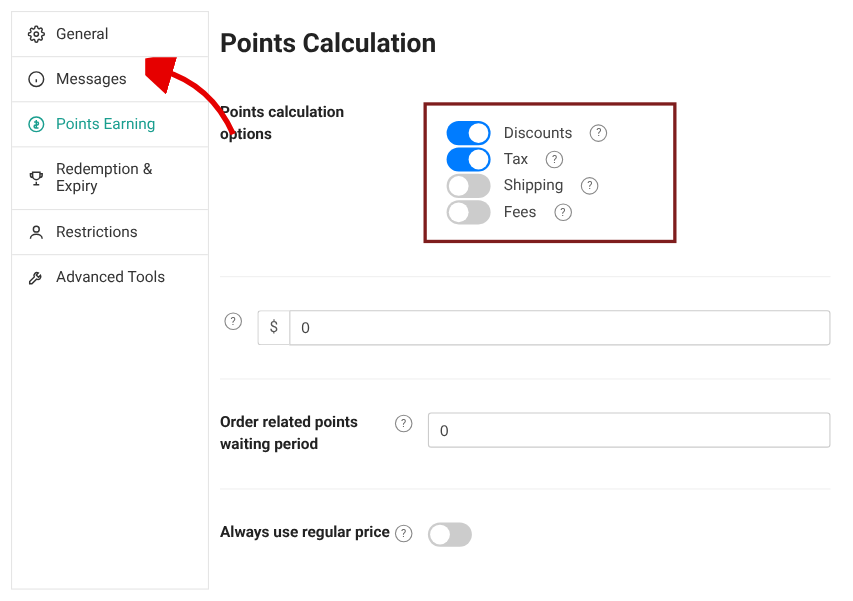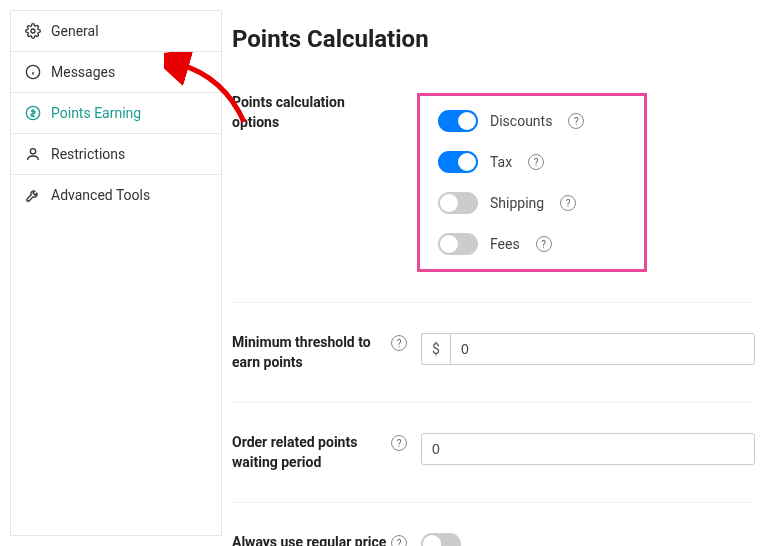--- a/index.html
+++ b/index.html
@@ -7,21 +7,21 @@
       font-family: -apple-system, BlinkMacSystemFont, "Segoe UI", Roboto, sans-serif;
       font-size: 14px;
       color: #222;
       background: #fff;
       width: 775px;
       height: 546px;
       overflow: hidden;
       display: flex;
     }
     .sidebar {
-      width: 212px;
+      width: 180px;
       border: 1px solid #e5e5e5;
       margin: 10px;
       background: #fff;
     }
     .sidebar-item {
       display: flex;
       align-items: center;
       padding: 12px 14px;
       border-bottom: 1px solid #e5e5e5;
       cursor: pointer;
@@ -77,25 +77,25 @@
       margin: 0 4px;
       flex-shrink: 0;
       cursor: help;
     }
     .setting-control {
       flex: 1;
       display: flex;
       align-items: flex-start;
     }
     .toggles-box {
-      border: 3px solid #ec4899;
+      border: 3px solid #7f1d1d;
       padding: 14px 56px 14px 18px;
       display: flex;
       flex-direction: column;
-      gap: 19px;
+      gap: 2px;
     }
     .toggle-row {
       display: flex;
       align-items: center;
       gap: 12px;
     }
     .toggle {
       width: 40px;
       height: 22px;
       border-radius: 11px;
@@ -172,20 +172,28 @@
     <span>Messages</span>
   </div>
   <div class="sidebar-item active">
     <span class="icon">
       <svg viewBox="0 0 24 24" width="16" height="16" fill="none" stroke="currentColor" stroke-width="2">
           <circle cx="12" cy="12" r="10"></circle>
           <path d="M12 6v12M9 9h4a2 2 0 0 1 0 4h-2a2 2 0 0 0 0 4h4"></path>
         </svg>
     </span>
     <span>Points Earning</span>
+  </div>
+  <div class="sidebar-item">
+    <span class="icon">
+      <svg viewBox="0 0 24 24" width="16" height="16" fill="none" stroke="currentColor" stroke-width="2">
+          <path d="M8 21h8M12 17v4M7 4h10v5a5 5 0 0 1-10 0V4zM7 6H4v2a3 3 0 0 0 3 3M17 6h3v2a3 3 0 0 1-3 3"></path>
+        </svg>
+    </span>
+    <span>Redemption &amp; Expiry</span>
   </div>
   <div class="sidebar-item">
     <span class="icon">
       <svg viewBox="0 0 24 24" width="16" height="16" fill="none" stroke="currentColor" stroke-width="2">
           <circle cx="12" cy="8" r="4"></circle>
           <path d="M4 21c0-4 4-6 8-6s8 2 8 6"></path>
         </svg>
     </span>
     <span>Restrictions</span>
   </div>
@@ -233,21 +241,20 @@
         <div class="toggle-row">
           <div class="toggle off"></div>
           <span class="toggle-label">Fees</span>
           <span class="help-icon">?</span>
         </div>
       </div>
     </div>
   </div>
 
   <div class="setting-row">
-    <div class="setting-label">Minimum threshold to earn points</div>
     <span class="help-icon" style="margin-top:2px;">?</span>
     <div class="setting-control" style="margin-left:10px;">
       <div class="input-group">
         <span class="input-prefix">$</span>
         <input class="text-input" type="text" value="0" style="">
       </div>
     </div>
   </div>
 
   <div class="setting-row">

